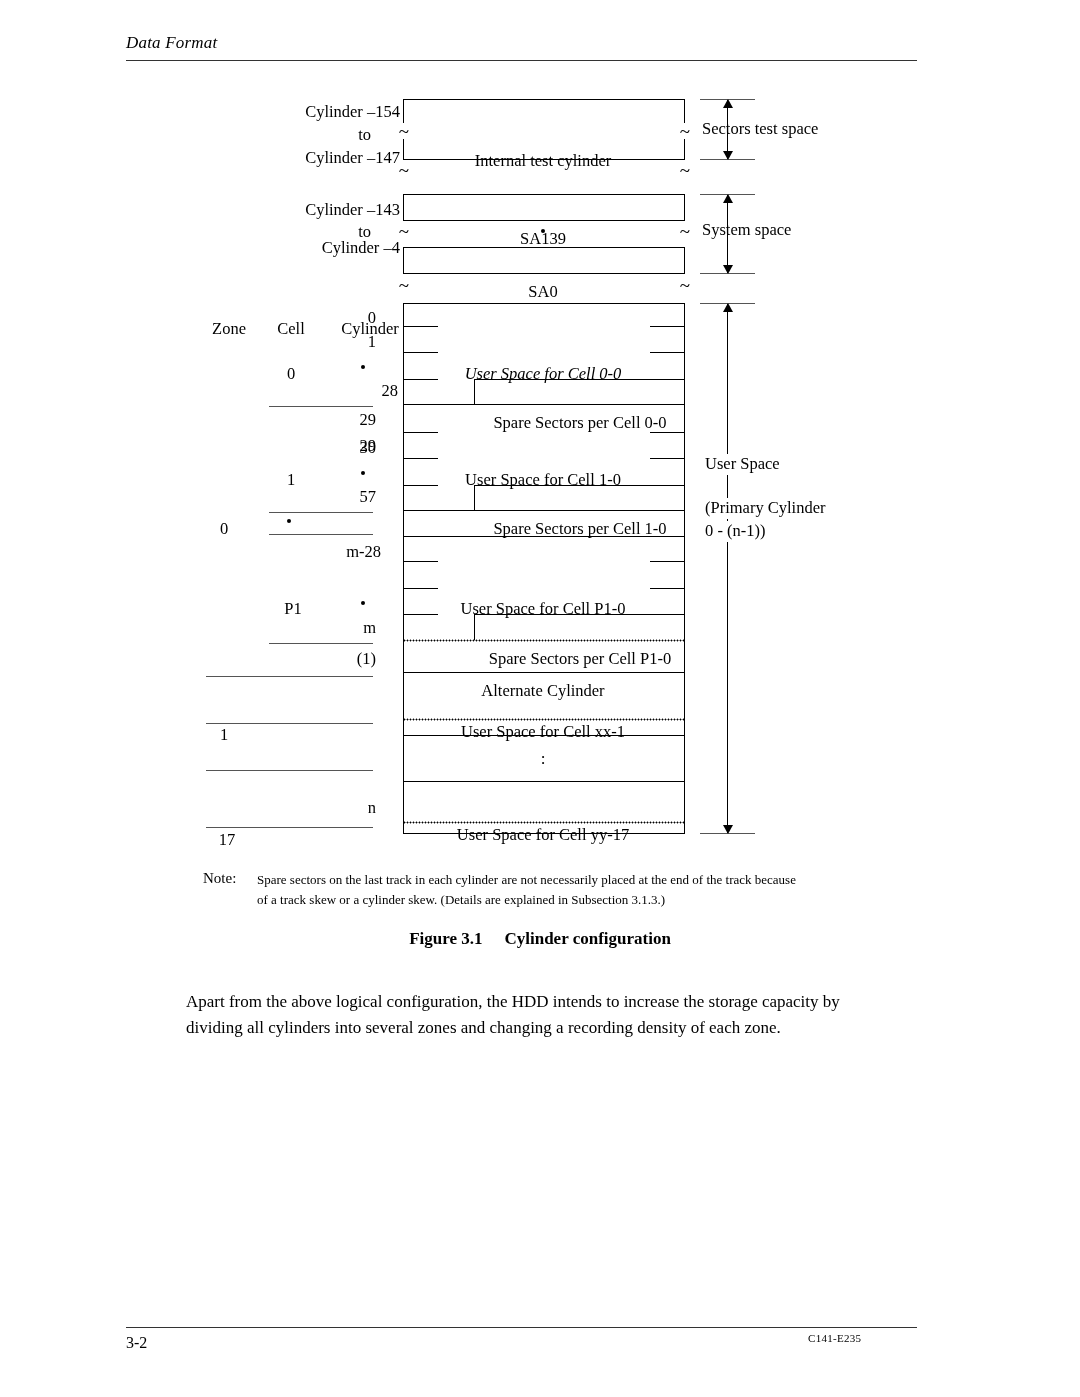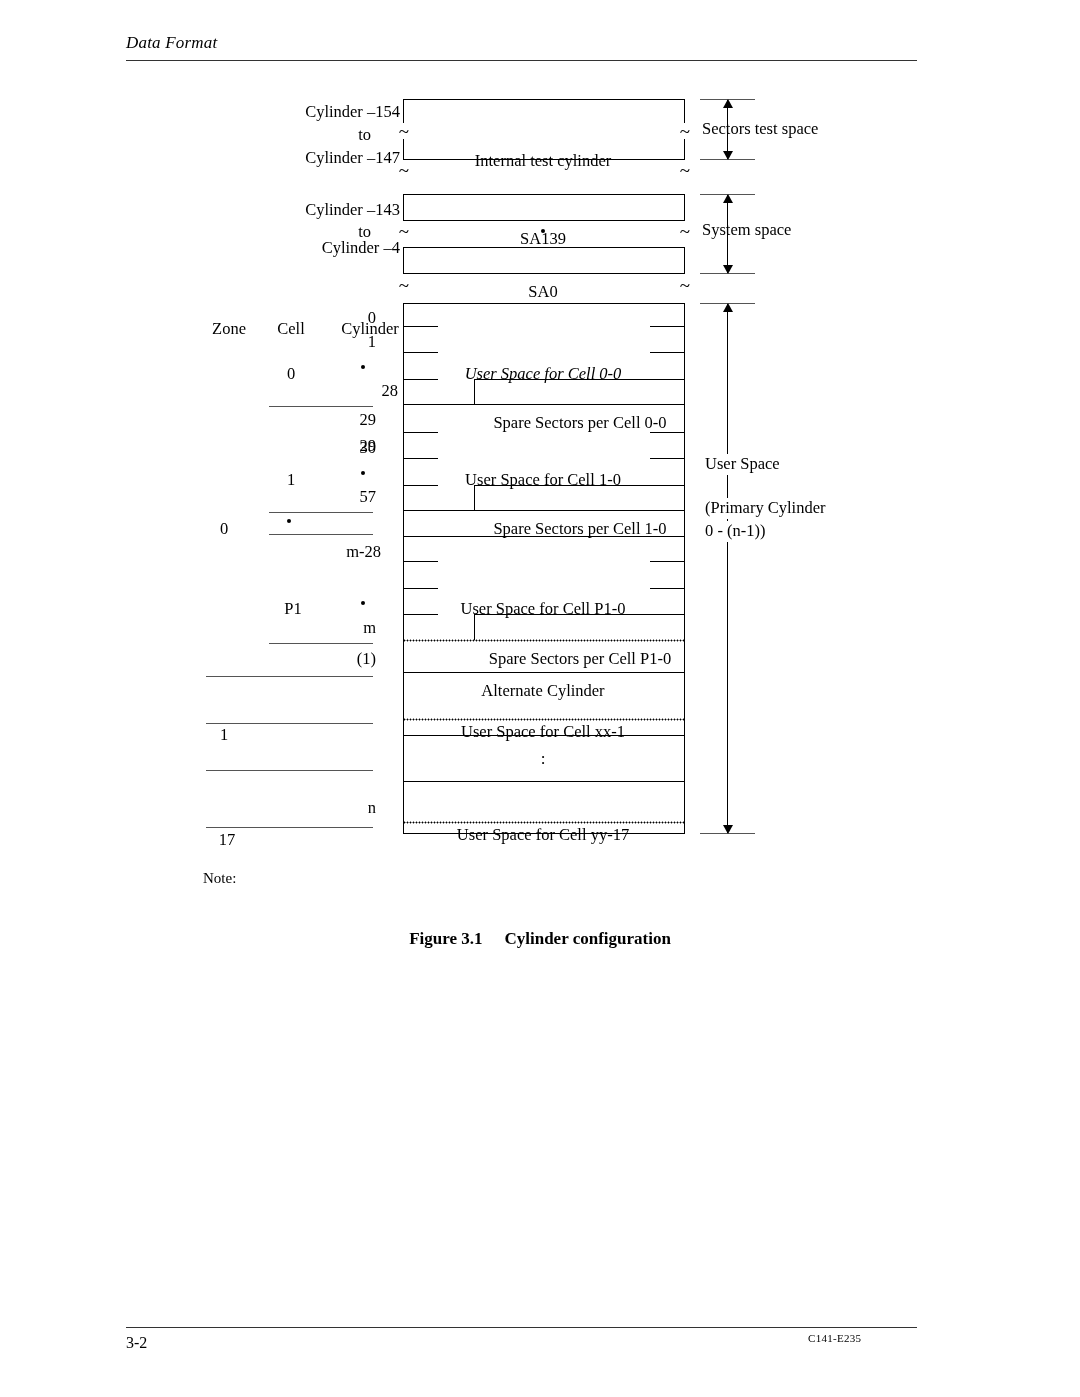--- a/index.html
+++ b/index.html
@@ -202,22 +202,24 @@
     <div class="lbl" style="left:702px;top:222px;">System space</div>
 
     <div class="cap" style="left:700px;top:303px;width:55px;"></div>
     <div class="cap" style="left:700px;top:833px;width:55px;"></div>
     <div class="arrow up dn" style="left:727px;top:304px;height:529px;"></div>
     <div class="lbl" style="left:702px;top:454px;background:#fff;padding:2px 3px;">User Space</div>
     <div class="lbl" style="left:702px;top:498px;background:#fff;padding:2px 3px;">(Primary Cylinder</div>
     <div class="lbl" style="left:702px;top:521px;background:#fff;padding:2px 3px;">0 - (n-1))</div>
 
     <div class="note-k">Note:</div>
+    <div class="note-t">Spare sectors on the last track in each cylinder are not necessarily placed at the end of the track because of a track skew or a cylinder skew. (Details are explained in Subsection 3.1.3.)</div>
 
     <div class="caption"><span>Figure 3.1</span><span class="gap"></span><span>Cylinder configuration</span></div>
   </div>
 
+  <div class="para">Apart from the above logical configuration, the HDD intends to increase the storage capacity by dividing all cylinders into several zones and changing a recording density of each zone.</div>
 
   <div class="footrule"></div>
   <div class="foot-left">3-2</div>
   <div class="foot-right">C141-E235</div>
 
 </div>
 
 </body></html>

